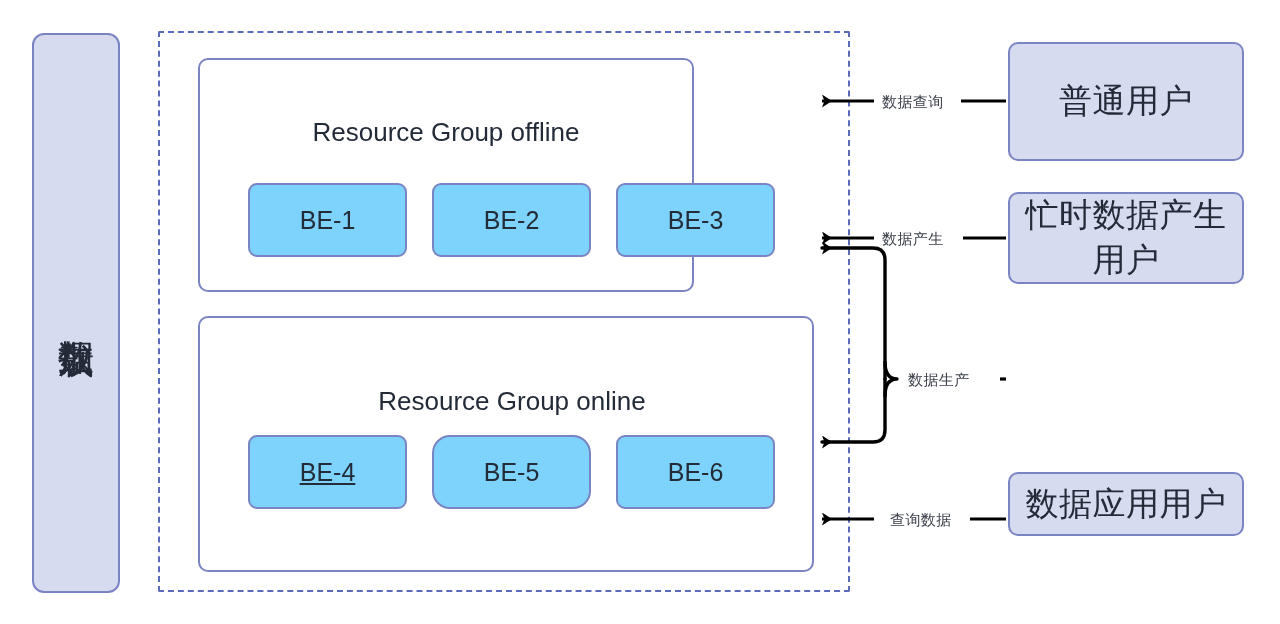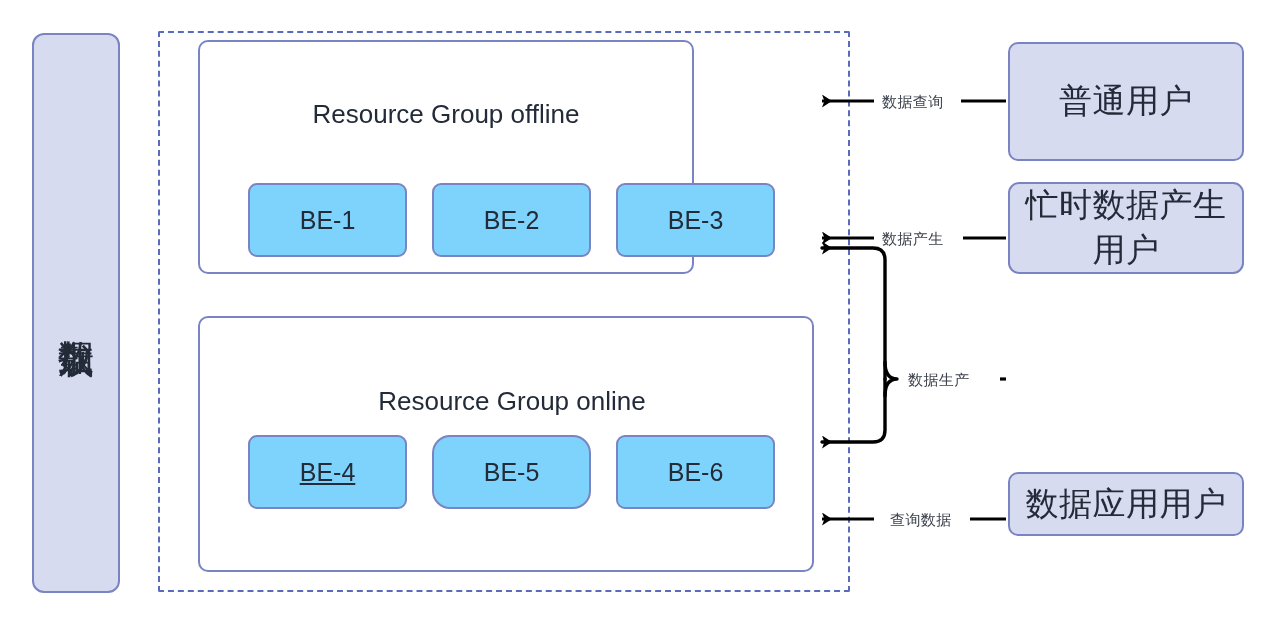--- a/index.html
+++ b/index.html
@@ -59,21 +59,21 @@
     background: transparent;
   }
   
   .rgroup {
     position: absolute;
     box-sizing: border-box;
     background: #ffffff;
     border: 2px solid #7b84c2;
     border-radius: 10px;
   }
-  #rgroup-offline { left: 198px; top: 40px;  width: 496px; height: 234px; }
+  #rgroup-offline { left: 198px; top: 58px;  width: 496px; height: 234px; }
   #rgroup-online  { left: 198px; top: 316px; width: 616px; height: 256px; }
   .rgroup-title {
     position: absolute;
     left: 0; right: 0;
     text-align: center;
     font-size: 26px;
     color: #232b38;
     white-space: nowrap;
   }
   #rgroup-offline .rgroup-title { top: 57px; }
@@ -101,21 +101,21 @@
   #be-6 { left: 616px; top: 435px; }
   
   .actor {
     left: 1008px;
     width: 236px;
     font-size: 33px;
     color: #232b38;
     letter-spacing: 0.5px;
   }
   #actor-0 { top: 42px;  height: 119px; }
-  #actor-1 { top: 182px; height: 92px; border-radius: 11px;  }
+  #actor-1 { top: 192px; height: 92px;  }
   #actor-2 { top: 324px; height: 92px;  }
   #actor-3 { top: 472px; height: 64px;  }
   
   .conn-label {
     position: absolute;
     font-size: 15px;
     color: #3a3f4a;
     white-space: nowrap;
     letter-spacing: 0.4px;
   }

